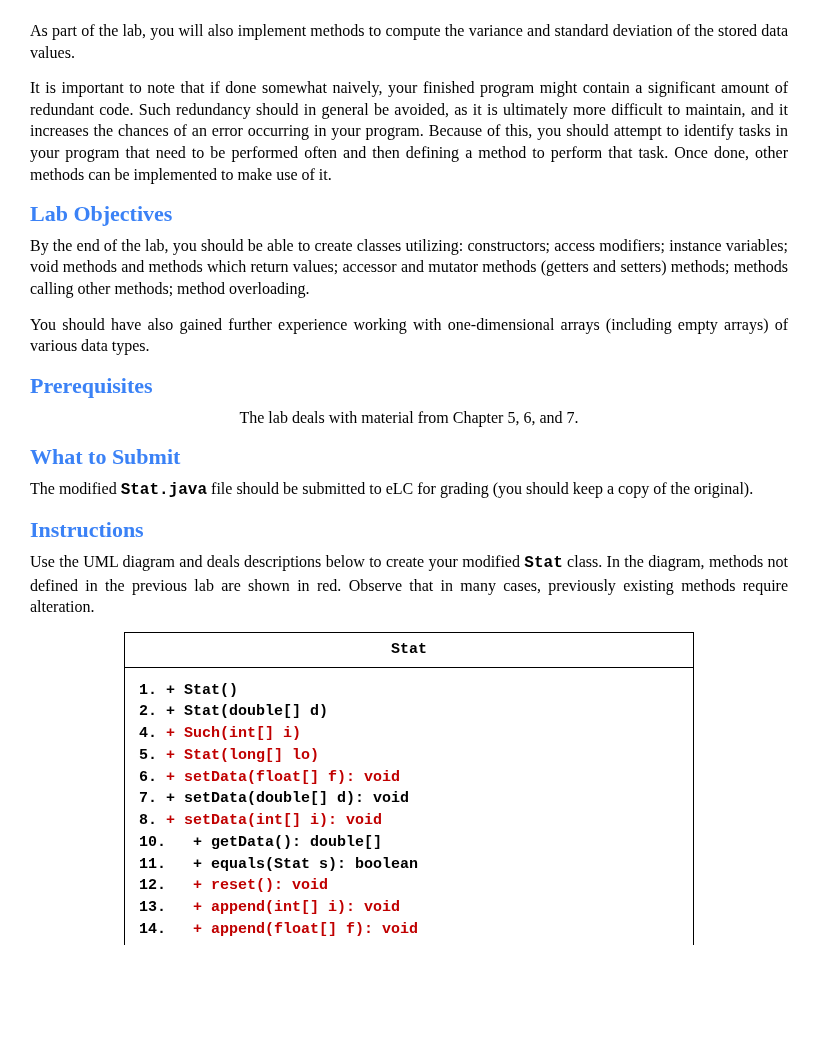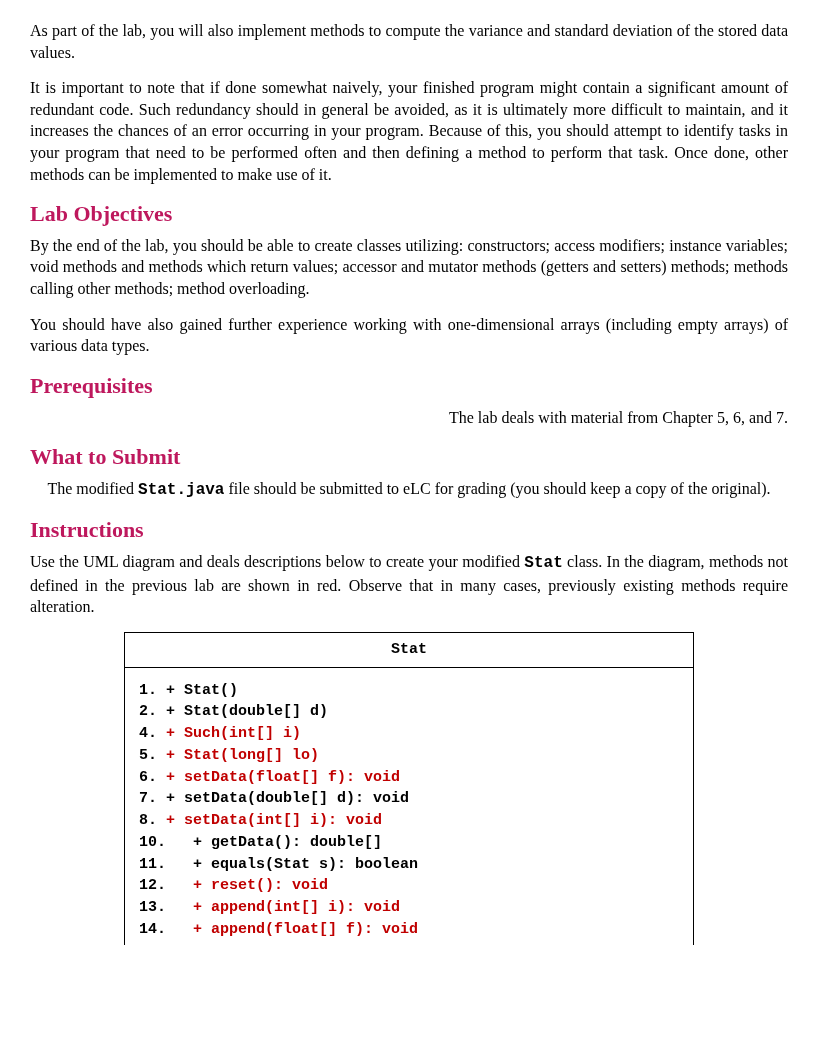--- a/index.html
+++ b/index.html
@@ -10,21 +10,21 @@
       background: #fff;
       width: 818px;
       padding: 20px 30px;
       line-height: 1.35;
     }
     p.body-text {
       text-align: justify;
       margin-bottom: 14px;
     }
     h2.section-heading {
-      color: #be185d;
+      color: #3b82f6;
       font-family: "Times New Roman", serif;
       font-weight: bold;
       font-size: 22px;
       margin-top: 8px;
       margin-bottom: 6px;
     }
     .mono {
       font-family: "Courier New", Courier, monospace;
       font-weight: bold;
     }
@@ -62,24 +62,24 @@
 <body>
 
 <p class="body-text">As part of the lab, you will also implement methods to compute the variance and standard deviation of the stored data values.</p>
 <p class="body-text">It is important to note that if done somewhat naively, your finished program might contain a significant amount of redundant code. Such redundancy should in general be avoided, as it is ultimately more difficult to maintain, and it increases the chances of an error occurring in your program. Because of this, you should attempt to identify tasks in your program that need to be performed often and then defining a method to perform that task. Once done, other methods can be implemented to make use of it.</p>
 
 <h2 class="section-heading">Lab Objectives</h2>
 <p class="body-text">By the end of the lab, you should be able to create classes utilizing:  constructors; access modifiers; instance variables; void methods and methods which return values; accessor and mutator methods (getters and setters) methods; methods calling other methods; method overloading.</p>
 <p class="body-text">You should have also gained further experience working with one-dimensional arrays (including empty arrays) of various data types.</p>
 
 <h2 class="section-heading">Prerequisites</h2>
-<p class="body-text" style="text-align:right;">The lab deals with material from Chapter 5, 6, and 7.</p>
+<p class="body-text" style="text-align:center;">The lab deals with material from Chapter 5, 6, and 7.</p>
 
 <h2 class="section-heading">What to Submit</h2>
-<p class="body-text" style="text-align:center;">
+<p class="body-text" style="text-align:left;">
   <span>The modified </span><span class="mono">Stat.java</span><span> file should be submitted to eLC for grading (you should keep a copy of the original).</span>
 </p>
 
 <h2 class="section-heading">Instructions</h2>
 <p class="body-text">
   <span>Use the UML diagram and deals descriptions below to create your modified </span><span class="mono">Stat</span><span> class. In the diagram, methods not defined in the previous lab are shown in red. Observe that in many cases, previously existing methods require alteration.</span>
 </p>
 
 <div class="uml-wrap">
   <div class="uml">

